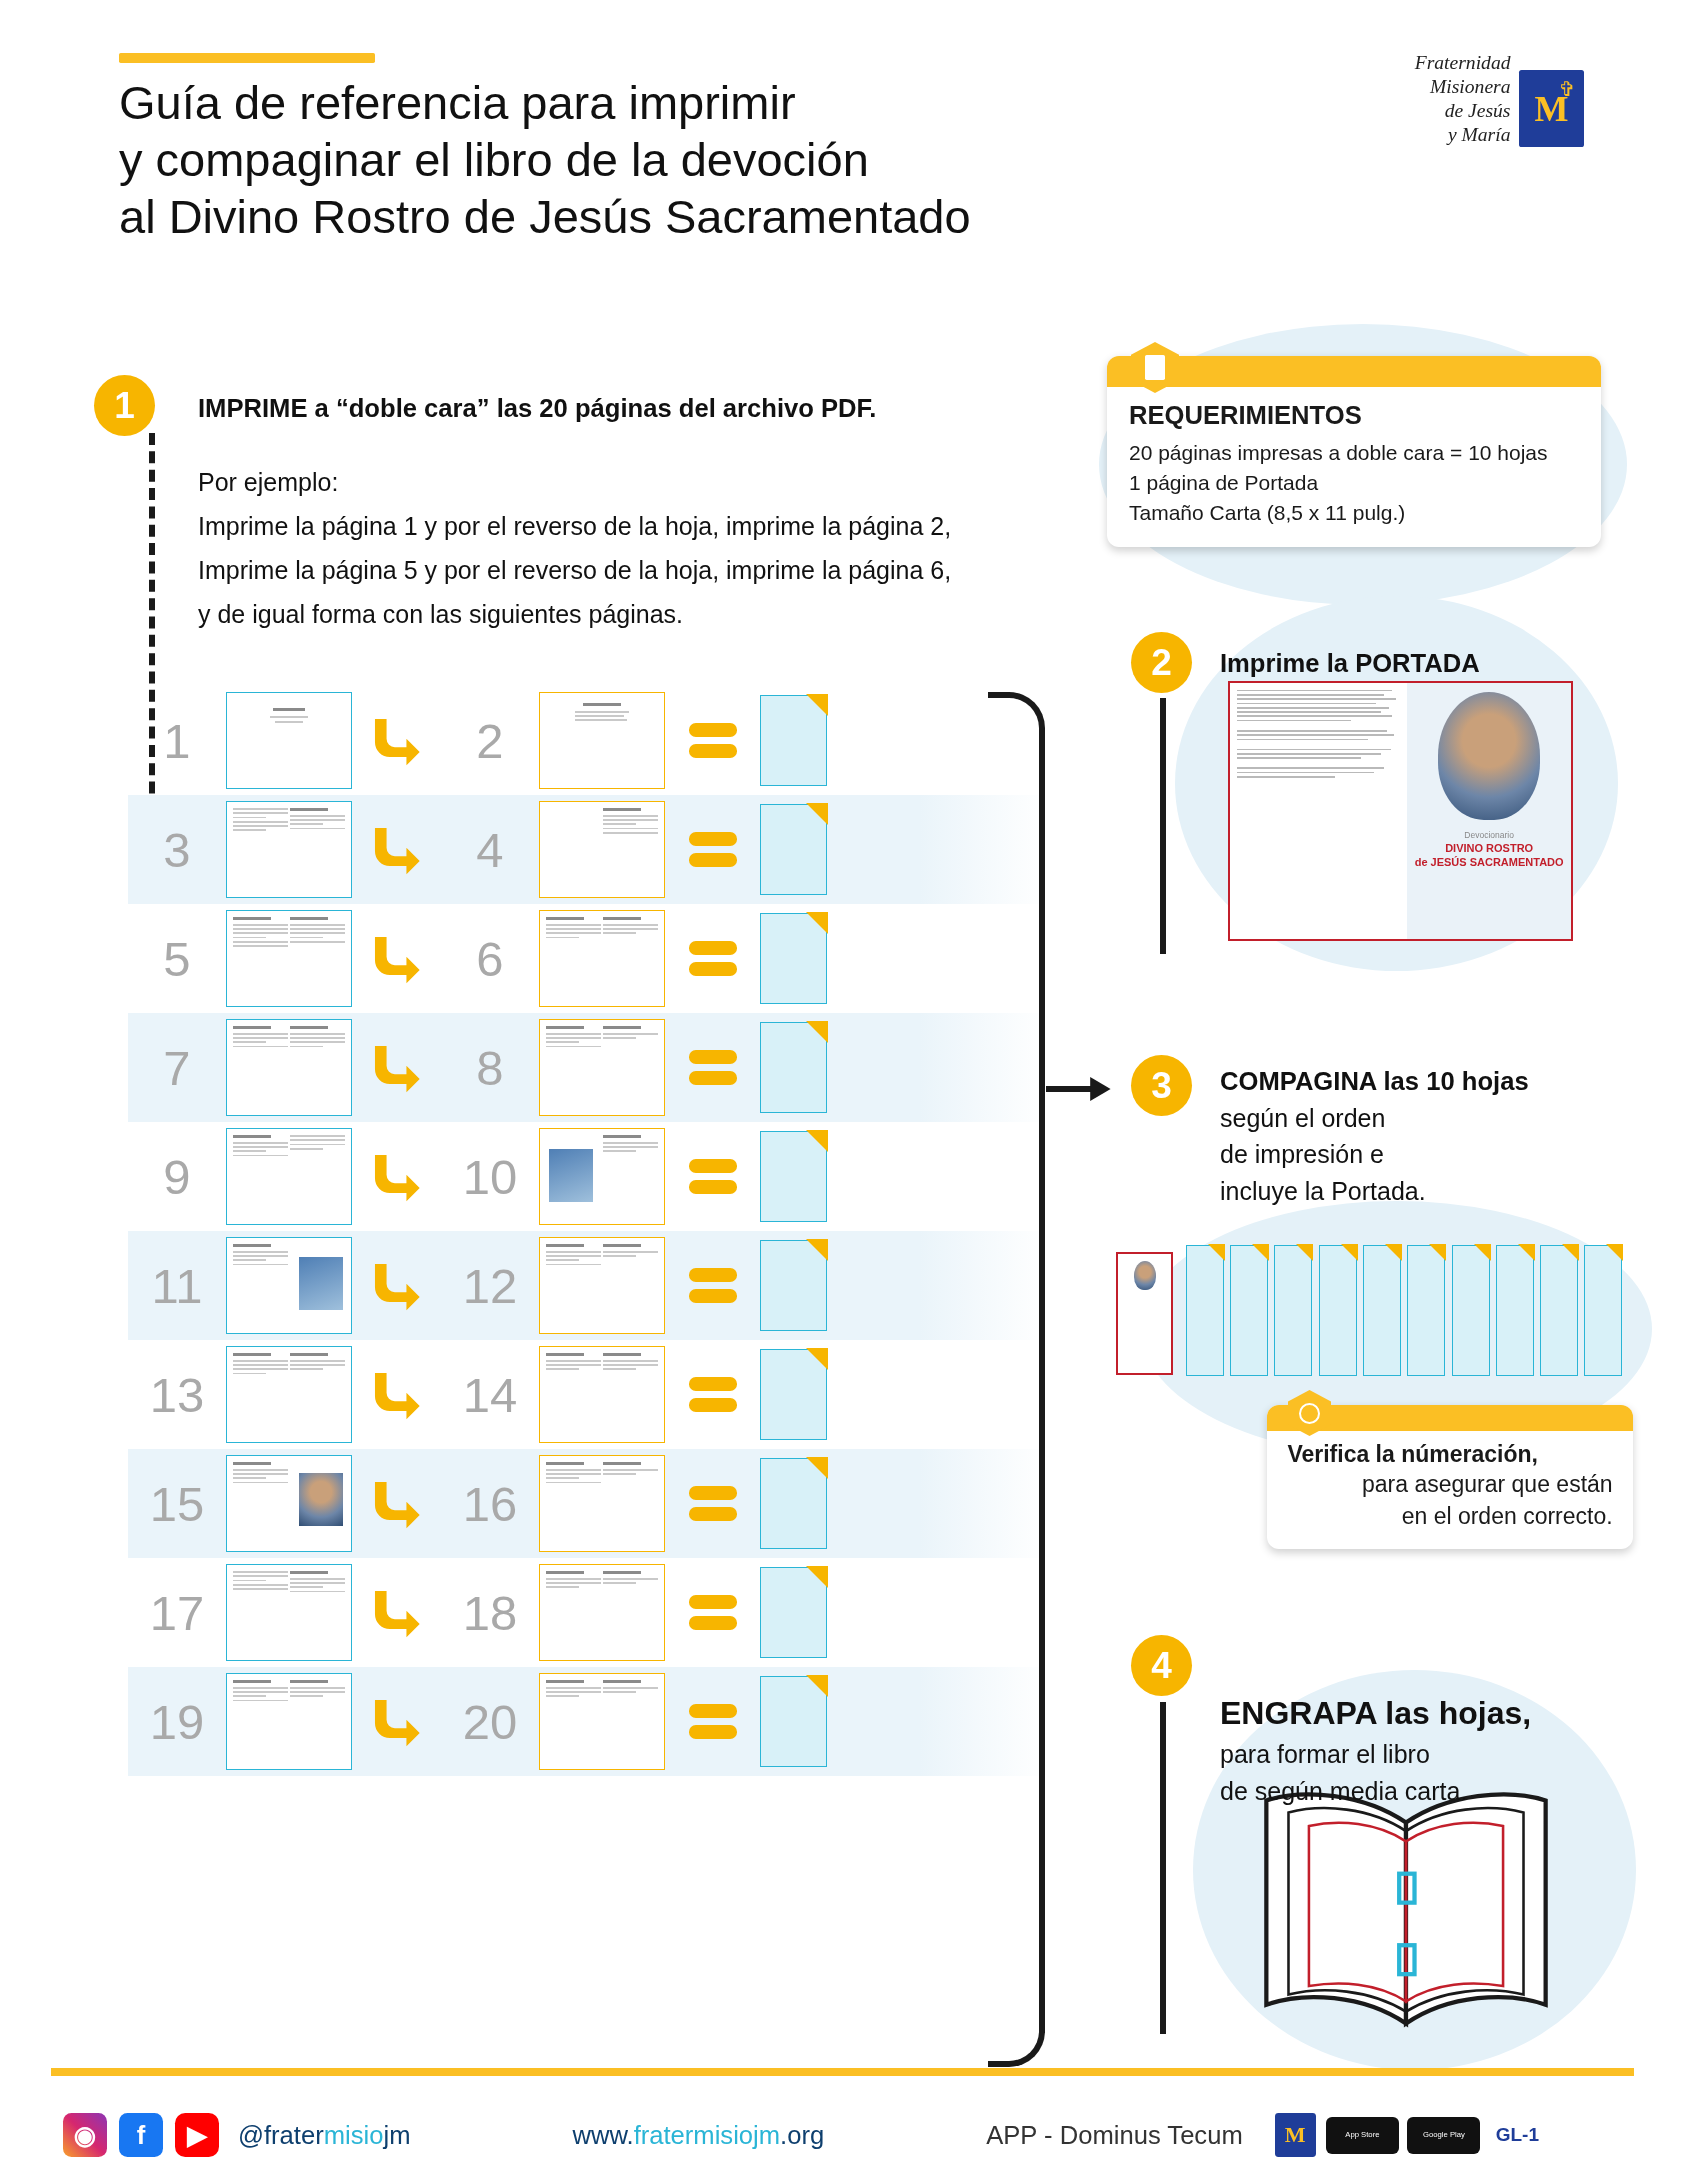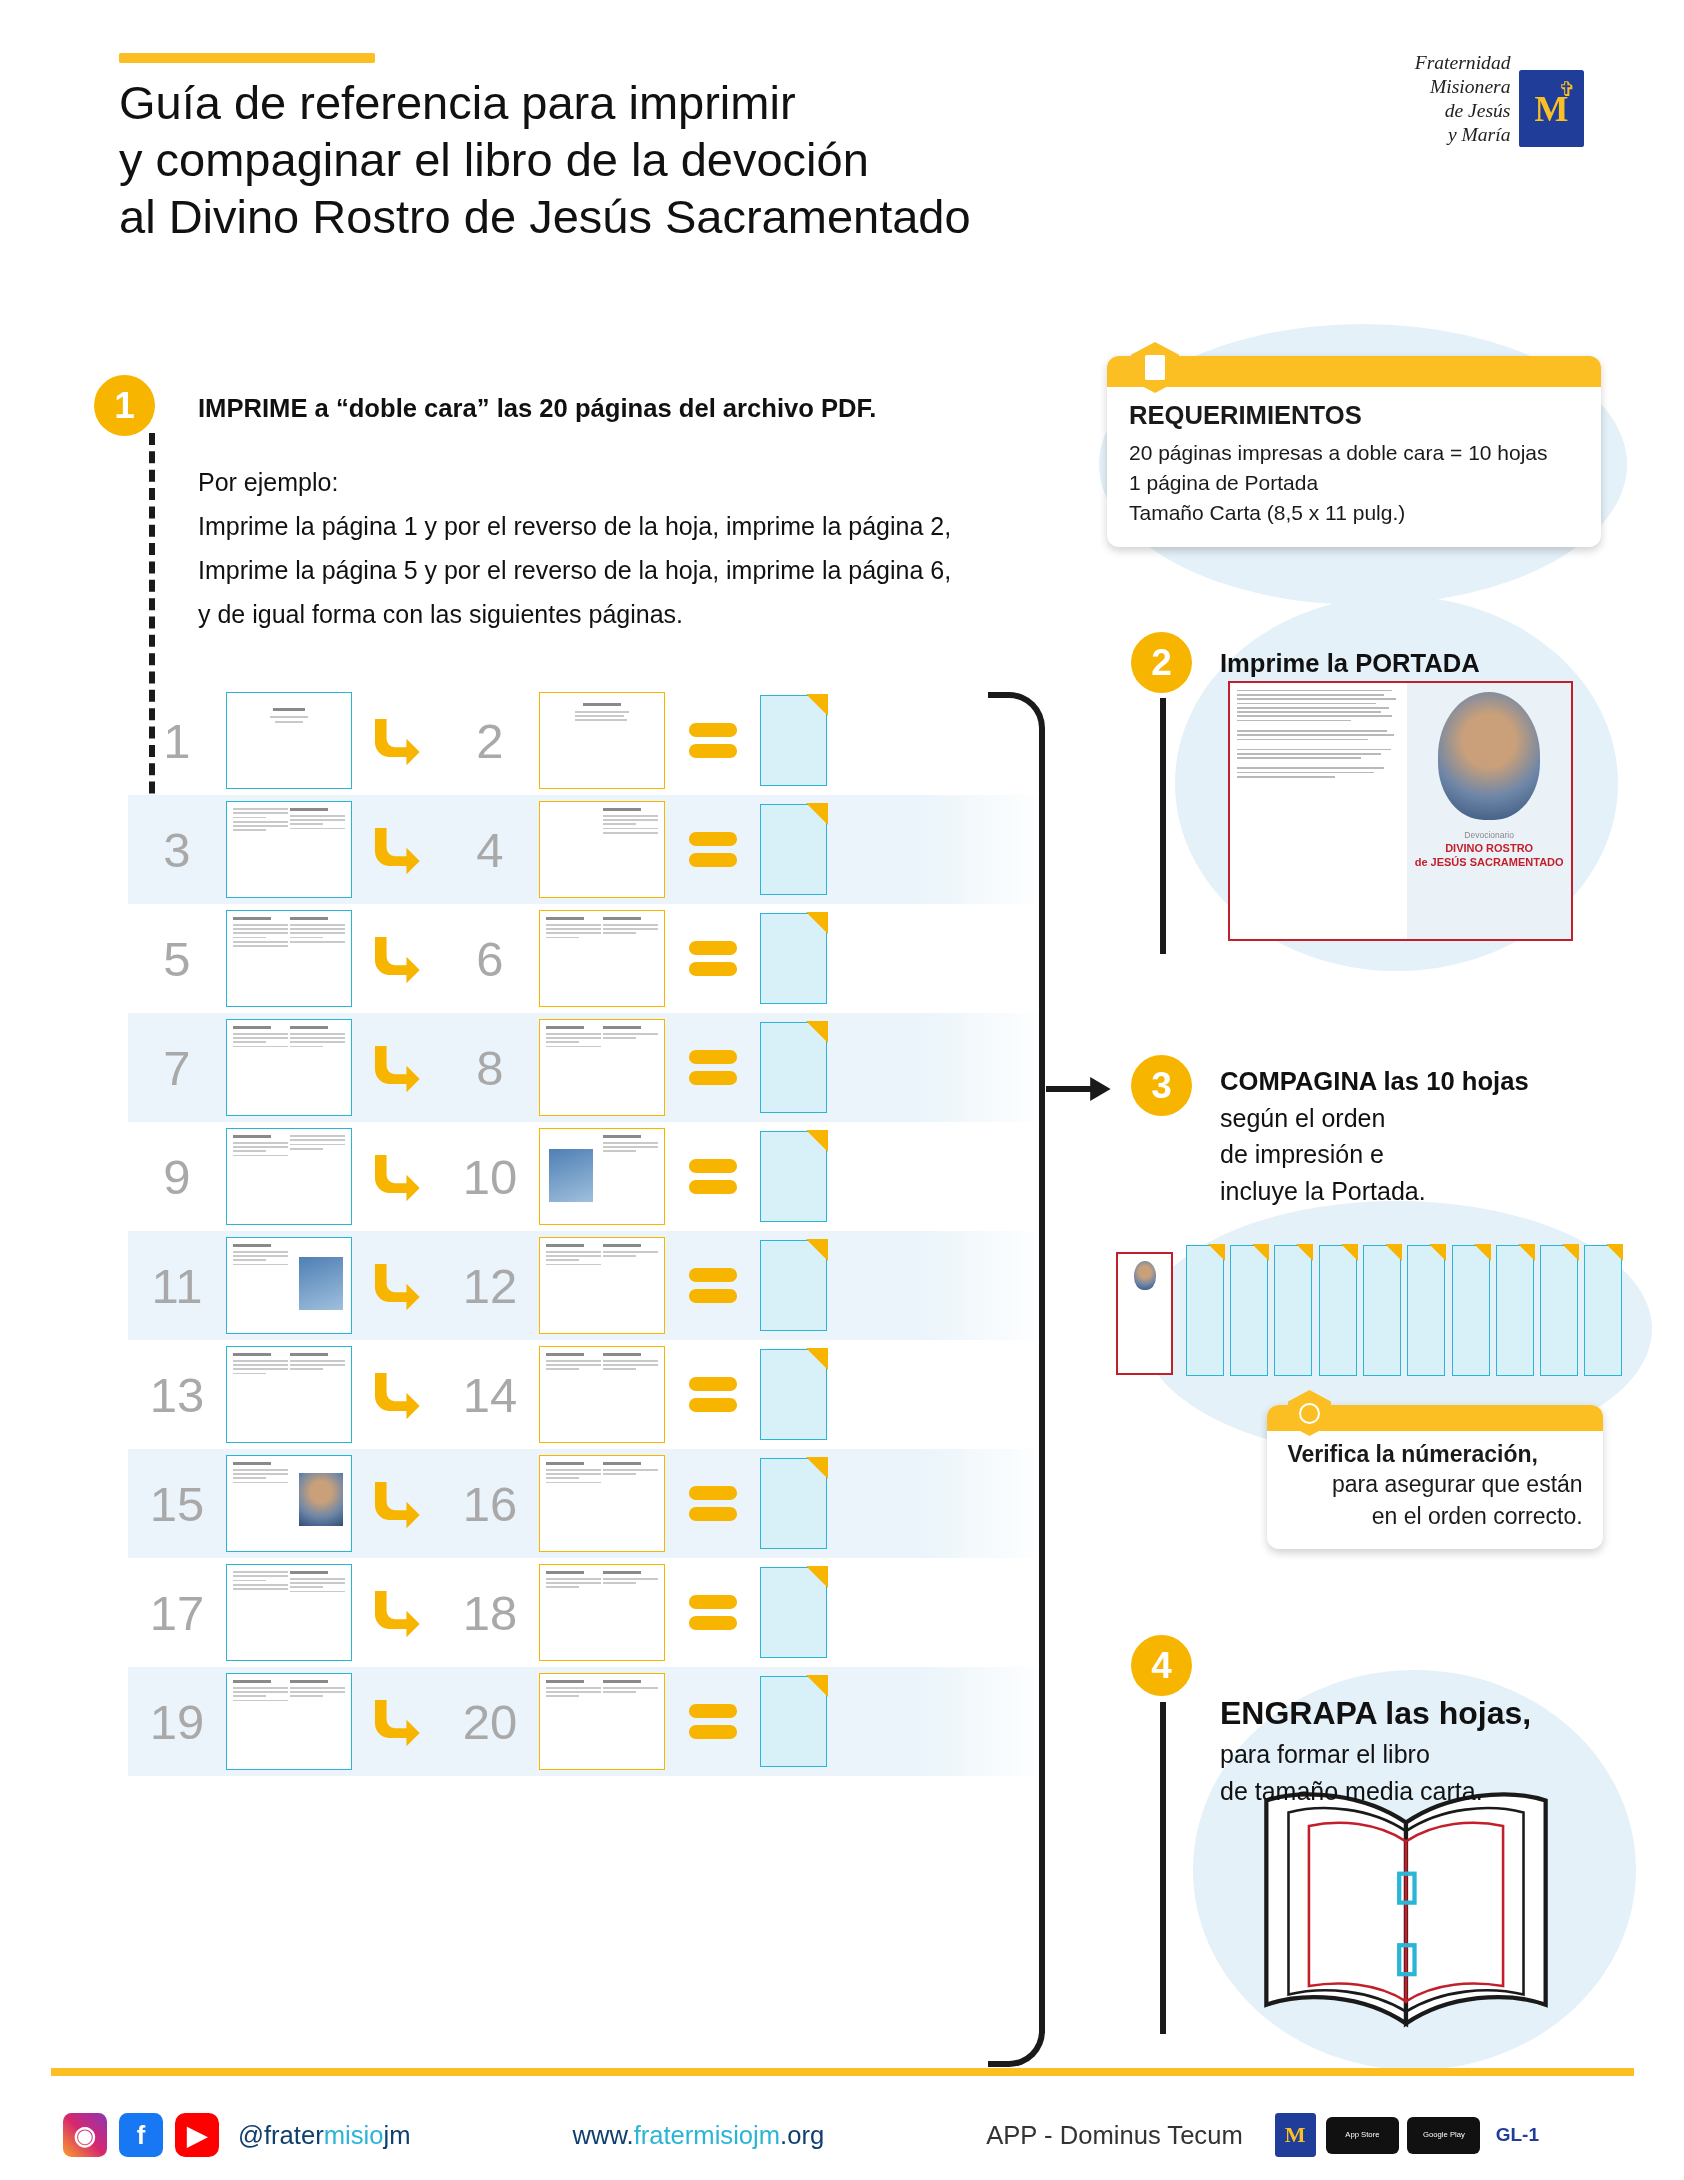--- a/index.html
+++ b/index.html
@@ -88,21 +88,21 @@
   .cover-txt .tl{background:#b9b9b9;}
 
   
   .stack{position:absolute;left:1116px;top:1245px;width:511px;height:145px;z-index:3;}
   .sheet{position:absolute;top:0;width:36px;height:129px;background:#d8f1f8;border:1.7px solid #2ab5d6;}
   .sheet:after{content:"";position:absolute;right:-1.7px;top:-1.7px;border-top:17px solid #f7b500;border-left:17px solid transparent;}
   .cover-mini{position:absolute;left:0;top:6.8px;width:53px;height:119px;background:#fff;border:2.6px solid #c21f2b;}
   .cover-mini .f{width:22px;height:29px;margin:6.8px auto 0;border-radius:50% 50% 45% 45%;background:radial-gradient(circle at 50% 38%, #c9a07a 0 28%, #6d86a8 60%, #2f4d73 100%);}
 
   
-  .ver-card{position:absolute;left:1267px;top:1405px;width:336px;border-radius:12px;background:#fff;box-shadow:0 3.4px 8.5px rgba(0,0,0,.18);z-index:4;overflow:hidden;}
+  .ver-card{position:absolute;left:1267px;top:1405px;width:366px;border-radius:12px;background:#fff;box-shadow:0 3.4px 8.5px rgba(0,0,0,.18);z-index:4;overflow:hidden;}
   .ver-top{height:25.6px;background:#fbbf24;}
   .ver-inner{padding:10.2px 20.4px 17px;}
   .ver-t{font-size:23px;font-weight:700;}
   .ver-b{font-size:23px;line-height:1.4;text-align:right;}
   .ver-icon{position:absolute;left:1288px;top:1390px;width:43px;height:46px;background:#fbbf24;
             clip-path:polygon(50% 0,100% 25%,100% 75%,50% 100%,0 75%,0 25%);z-index:5;
             display:flex;align-items:center;justify-content:center;}
   .ver-icon .lens{width:17px;height:17px;border:2.6px solid #fff;border-radius:50%;}
 
   
@@ -699,21 +699,21 @@
   <div class="ver-icon">
       <div class="lens"></div>
     </div>
 
   <div class="badge" style="left:1131px;top:1635px;">
     <span>4</span>
   </div>
   <div class="step-b" style="left:1220px;top:1642px;width:409px;">
     <div style="font-weight:700;font-size:32px;margin-top:48px;">ENGRAPA las hojas,</div>
     <div>para formar el libro</div>
-    <div>de tamaño media carta.</div>
+    <div>de según media carta.</div>
   </div>
   <div class="solid-line" style="left:1160px;top:1702px;height:332px;"></div>
 
   <div class="book">
     <svg viewBox="0 0 420 330" width="358" height="281">
       <path d="M210 70 C160 36 90 30 46 44 L46 284 C90 268 160 272 210 306 Z" fill="#fff" stroke="#1a1a1a" stroke-width="5"></path>
       <path d="M210 70 C260 36 330 30 374 44 L374 284 C330 268 260 272 210 306 Z" fill="#fff" stroke="#1a1a1a" stroke-width="5"></path>
       <path d="M210 80 C168 52 112 48 72 58 L72 272 C112 262 168 266 210 292 Z" fill="none" stroke="#1a1a1a" stroke-width="3"></path>
       <path d="M210 80 C252 52 308 48 348 58 L348 272 C308 262 252 266 210 292 Z" fill="none" stroke="#1a1a1a" stroke-width="3"></path>
       <path d="M210 92 C176 70 132 66 96 74 L96 262 C132 256 176 258 210 280 Z" fill="none" stroke="#c21f2b" stroke-width="3"></path>

